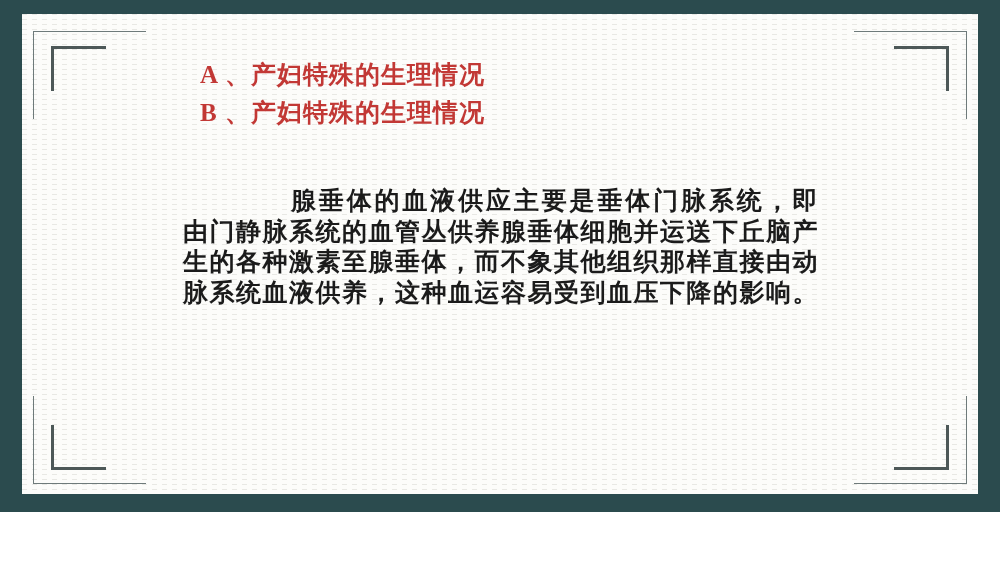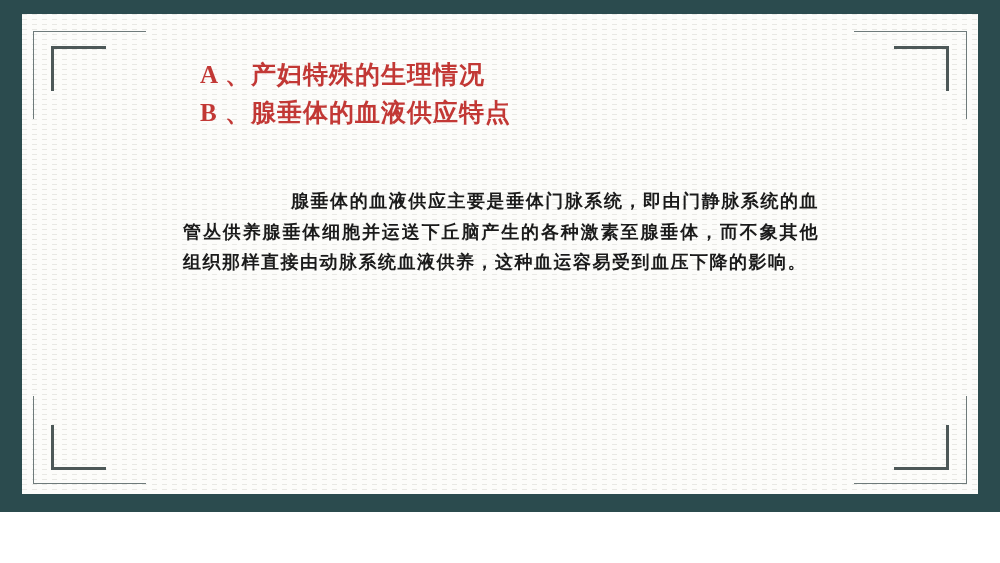--- a/index.html
+++ b/index.html
@@ -47,21 +47,21 @@
     position:absolute;left:200px;top:56px;
     color:var(--heading-red);
     font-family:"Liberation Serif",serif;
     font-weight:bold;font-size:25px;line-height:38px;letter-spacing:1px;
     white-space:nowrap;
   }
   .para{
     position:absolute;left:183px;width:636px;margin:0;
     color:var(--body-color);
     font-family:"Liberation Serif",serif;
-    font-weight:bold;font-size:18px;line-height:30.5px;letter-spacing:1.5px;
+    font-weight:bold;font-size:25px;line-height:30.5px;letter-spacing:1.5px;
     text-indent:108px;text-align:justify;
   }
   .para.p1{top:186px;}
   .para.p2{top:400px;}
   .num{
     font-family:"Liberation Sans",sans-serif;
     letter-spacing:0;
   }
 </style>
 </head>
@@ -74,18 +74,18 @@
   <div class="bk thick tl"></div>
   <div class="bk thin tr"></div>
   <div class="bk thick tr"></div>
   <div class="bk thin bl"></div>
   <div class="bk thick bl"></div>
   <div class="bk thin br"></div>
   <div class="bk thick br"></div>
 
   <div class="heading">
     <div>A 、产妇特殊的生理情况</div>
-    <div>B 、腺垂体的血液供应特点</div>
+    <div>B 、产妇特殊的生理情况</div>
   </div>
 
   <p class="para p1">腺垂体的血液供应主要是垂体门脉系统，即由门静脉系统的血管丛供养腺垂体细胞并运送下丘脑产生的各种激素至腺垂体，而不象其他组织那样直接由动脉系统血液供养，这种血运容易受到血压下降的影响。</p>
 
 </div>
 
 </body></html>

